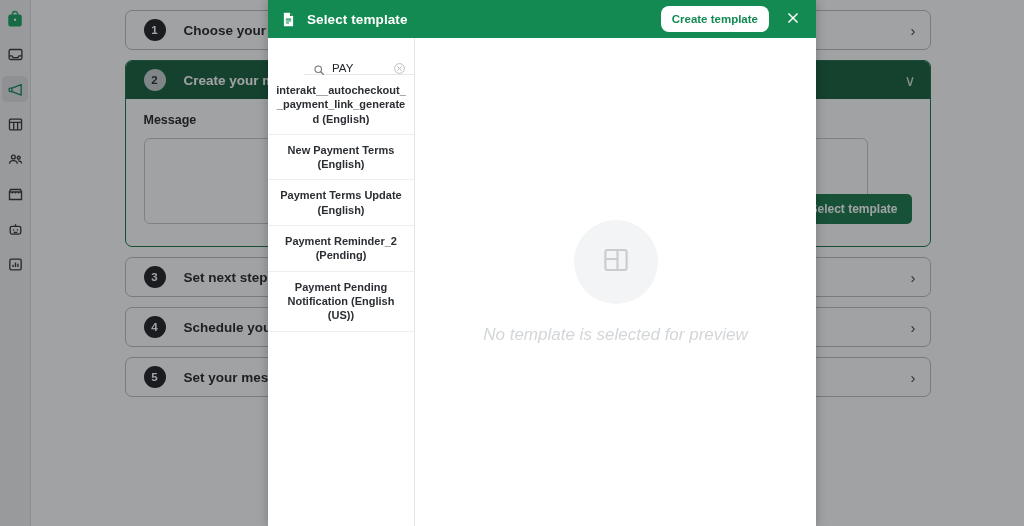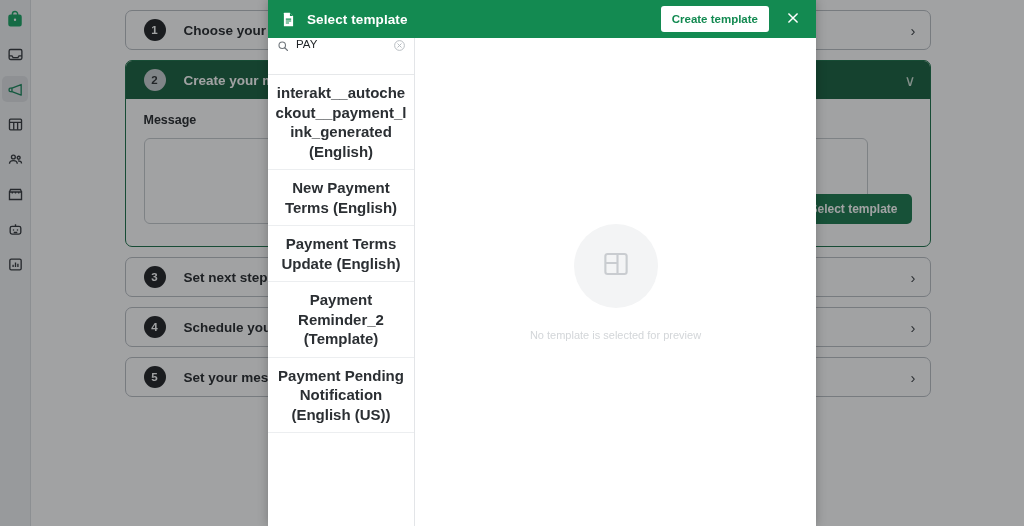--- a/index.html
+++ b/index.html
@@ -108,21 +108,21 @@
   }
   .mh-icon { width: 17px; height: 17px; flex: none; display: block; }
   .mh-title {
     margin-left: 10px;
     color: #ffffff; font-size: 13.5px; font-weight: 700;
     letter-spacing: .1px;
   }
   .mh-spacer { flex: 1 1 auto; }
   .create-btn {
     background: #ffffff; color: #138a51;
-    border: none; border-radius: 3px;
+    border: none; border-radius: 8px;
     font-size: 11.5px; font-weight: 700;
     padding: 7px 11px; cursor: pointer;
     font-family: "Liberation Sans", sans-serif;
     white-space: nowrap;
   }
   .close-btn {
     width: 28px; height: 28px; margin-left: 10px;
     display: flex; align-items: center; justify-content: center;
     background: transparent; border: none; cursor: pointer;
   }
@@ -131,60 +131,61 @@
 
   .list-pane {
     width: 147px; flex: none;
     border-right: 1px solid #e3e5e8;
     display: flex; flex-direction: column;
     background: #ffffff;
     min-height: 0;
   }
   .search-row {
     height: 37px; flex: none;
-    display: flex; align-items: flex-start;
+    display: flex; align-items: flex-end;
     padding: 0 8px 0 9px;
     border-bottom: 1px solid #e6e8ea;
+    margin-left: 36px;
   }
   .search-icon { width: 12px; height: 12px; flex: none; }
   .search-input {
     flex: 1 1 auto; min-width: 0;
     border: none; outline: none;
     margin-left: 7px;
     font-size: 11.5px; color: #1f2326;
     font-family: "Liberation Sans", sans-serif;
     background: transparent;
   }
   .clear-icon { width: 13px; height: 13px; flex: none; cursor: pointer; }
 
   .tpl-list { flex: 1 1 auto; overflow-y: auto; min-height: 0; }
   .tpl-item {
     padding: 8px 7px;
-    font-size: 15px; font-weight: 700;
+    font-size: 11px; font-weight: 700;
     color: #2b2f33; text-align: center;
     line-height: 1.3;
     border-bottom: 1px solid #eceef0;
     cursor: pointer;
     word-break: break-word;
   }
 
   .preview-pane {
     flex: 1 1 auto; min-width: 0;
     display: flex; flex-direction: column;
     align-items: center; justify-content: center;
     background: #ffffff;
   }
   .preview-circle {
     width: 84px; height: 84px; border-radius: 50%;
     background: #f3f4f5;
     display: flex; align-items: center; justify-content: center;
   }
   .preview-empty-text {
     margin-top: 21px;
-    font-size: 11px; color: #d3d6d9;
+    font-size: 17px; color: #d3d6d9; font-style: italic;
   }
 </style>
 </head>
 <body>
 
 <div id="app">
 
   <div class="bg-layer">
 
     <nav class="sidebar">
@@ -349,21 +350,21 @@
             <svg width="13" height="13" viewBox="0 0 24 24" fill="none" stroke="#b6bbc0" stroke-width="1.8">
               <circle cx="12" cy="12" r="9"></circle>
               <path d="M8.8 8.8l6.4 6.4M15.2 8.8l-6.4 6.4" stroke-linecap="round"></path>
             </svg>
           </span>
         </div>
         <div class="tpl-list">
           <div class="tpl-item">interakt__autocheckout__payment_link_generated (English)</div>
           <div class="tpl-item">New Payment Terms (English)</div>
           <div class="tpl-item">Payment Terms Update (English)</div>
-          <div class="tpl-item">Payment Reminder_2 (Template)</div>
+          <div class="tpl-item">Payment Reminder_2 (Pending)</div>
           <div class="tpl-item">Payment Pending Notification (English (US))</div>
         </div>
       </div>
 
       <div class="preview-pane">
         <div class="preview-circle">
           <span>
             <svg width="30" height="30" viewBox="0 0 24 24" fill="none" stroke="#c9ccd0" stroke-width="1.7">
               <rect x="3.5" y="4" width="17" height="16" rx="1.8"></rect>
               <path d="M13.2 4v16M3.5 11.2h9.7"></path>

